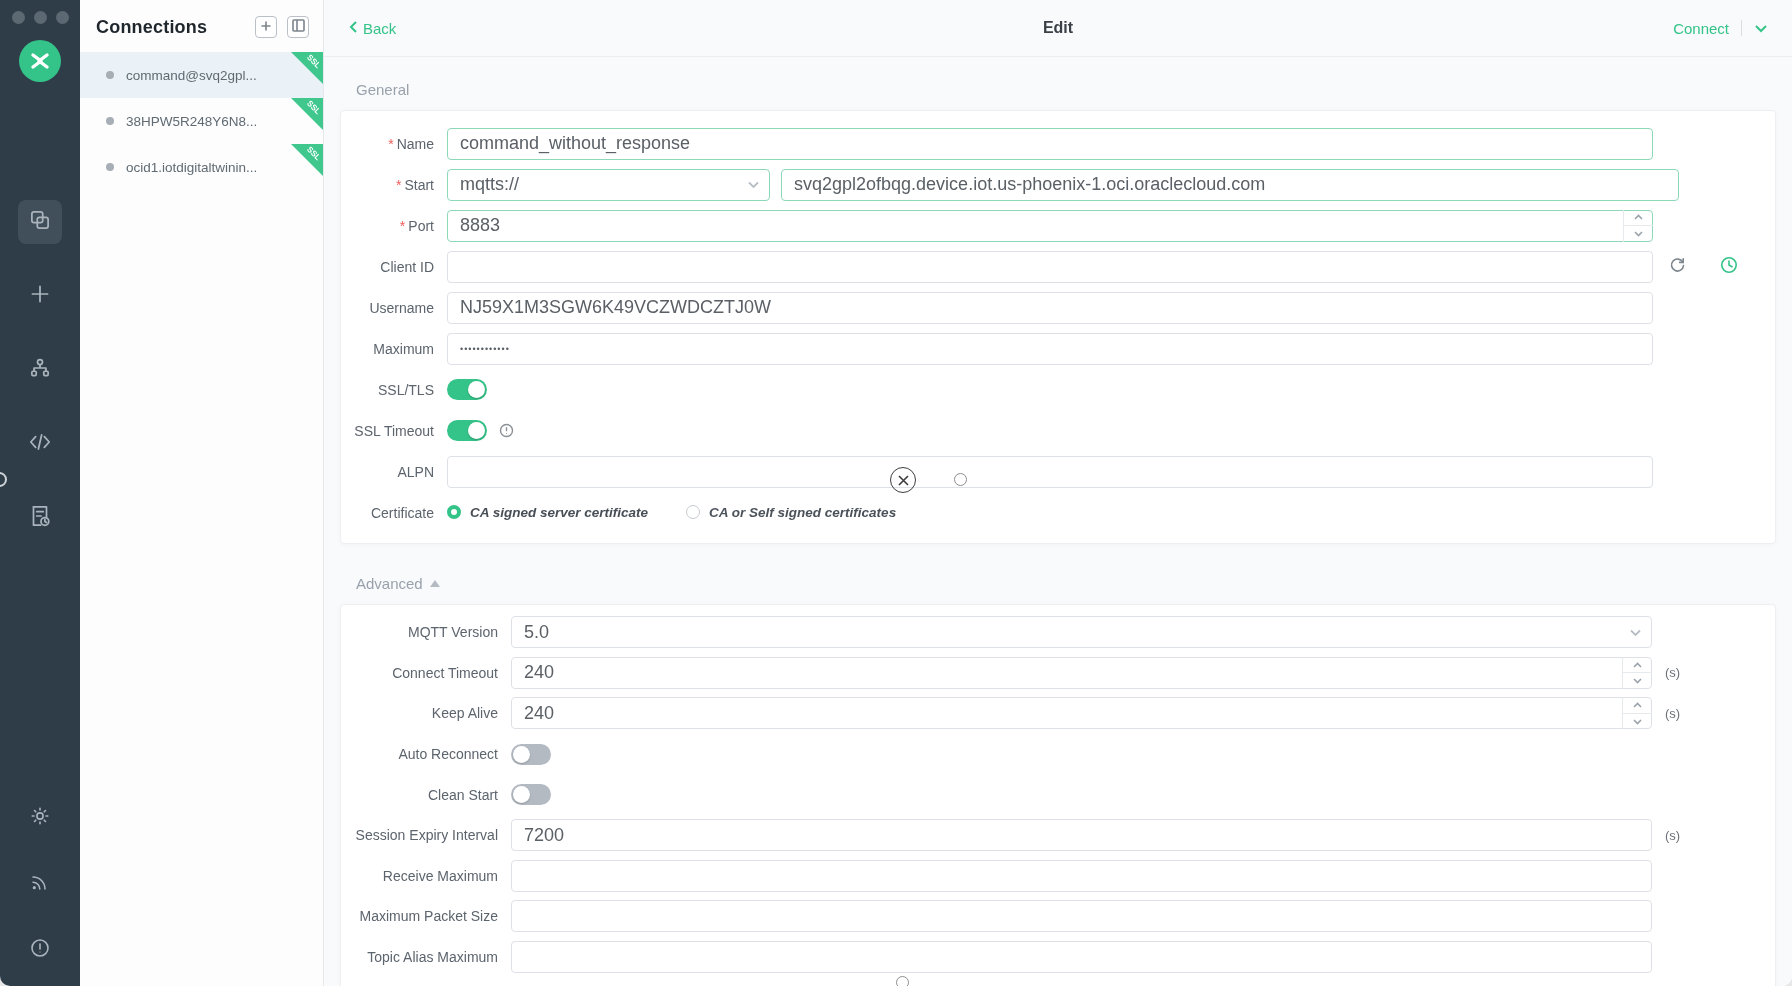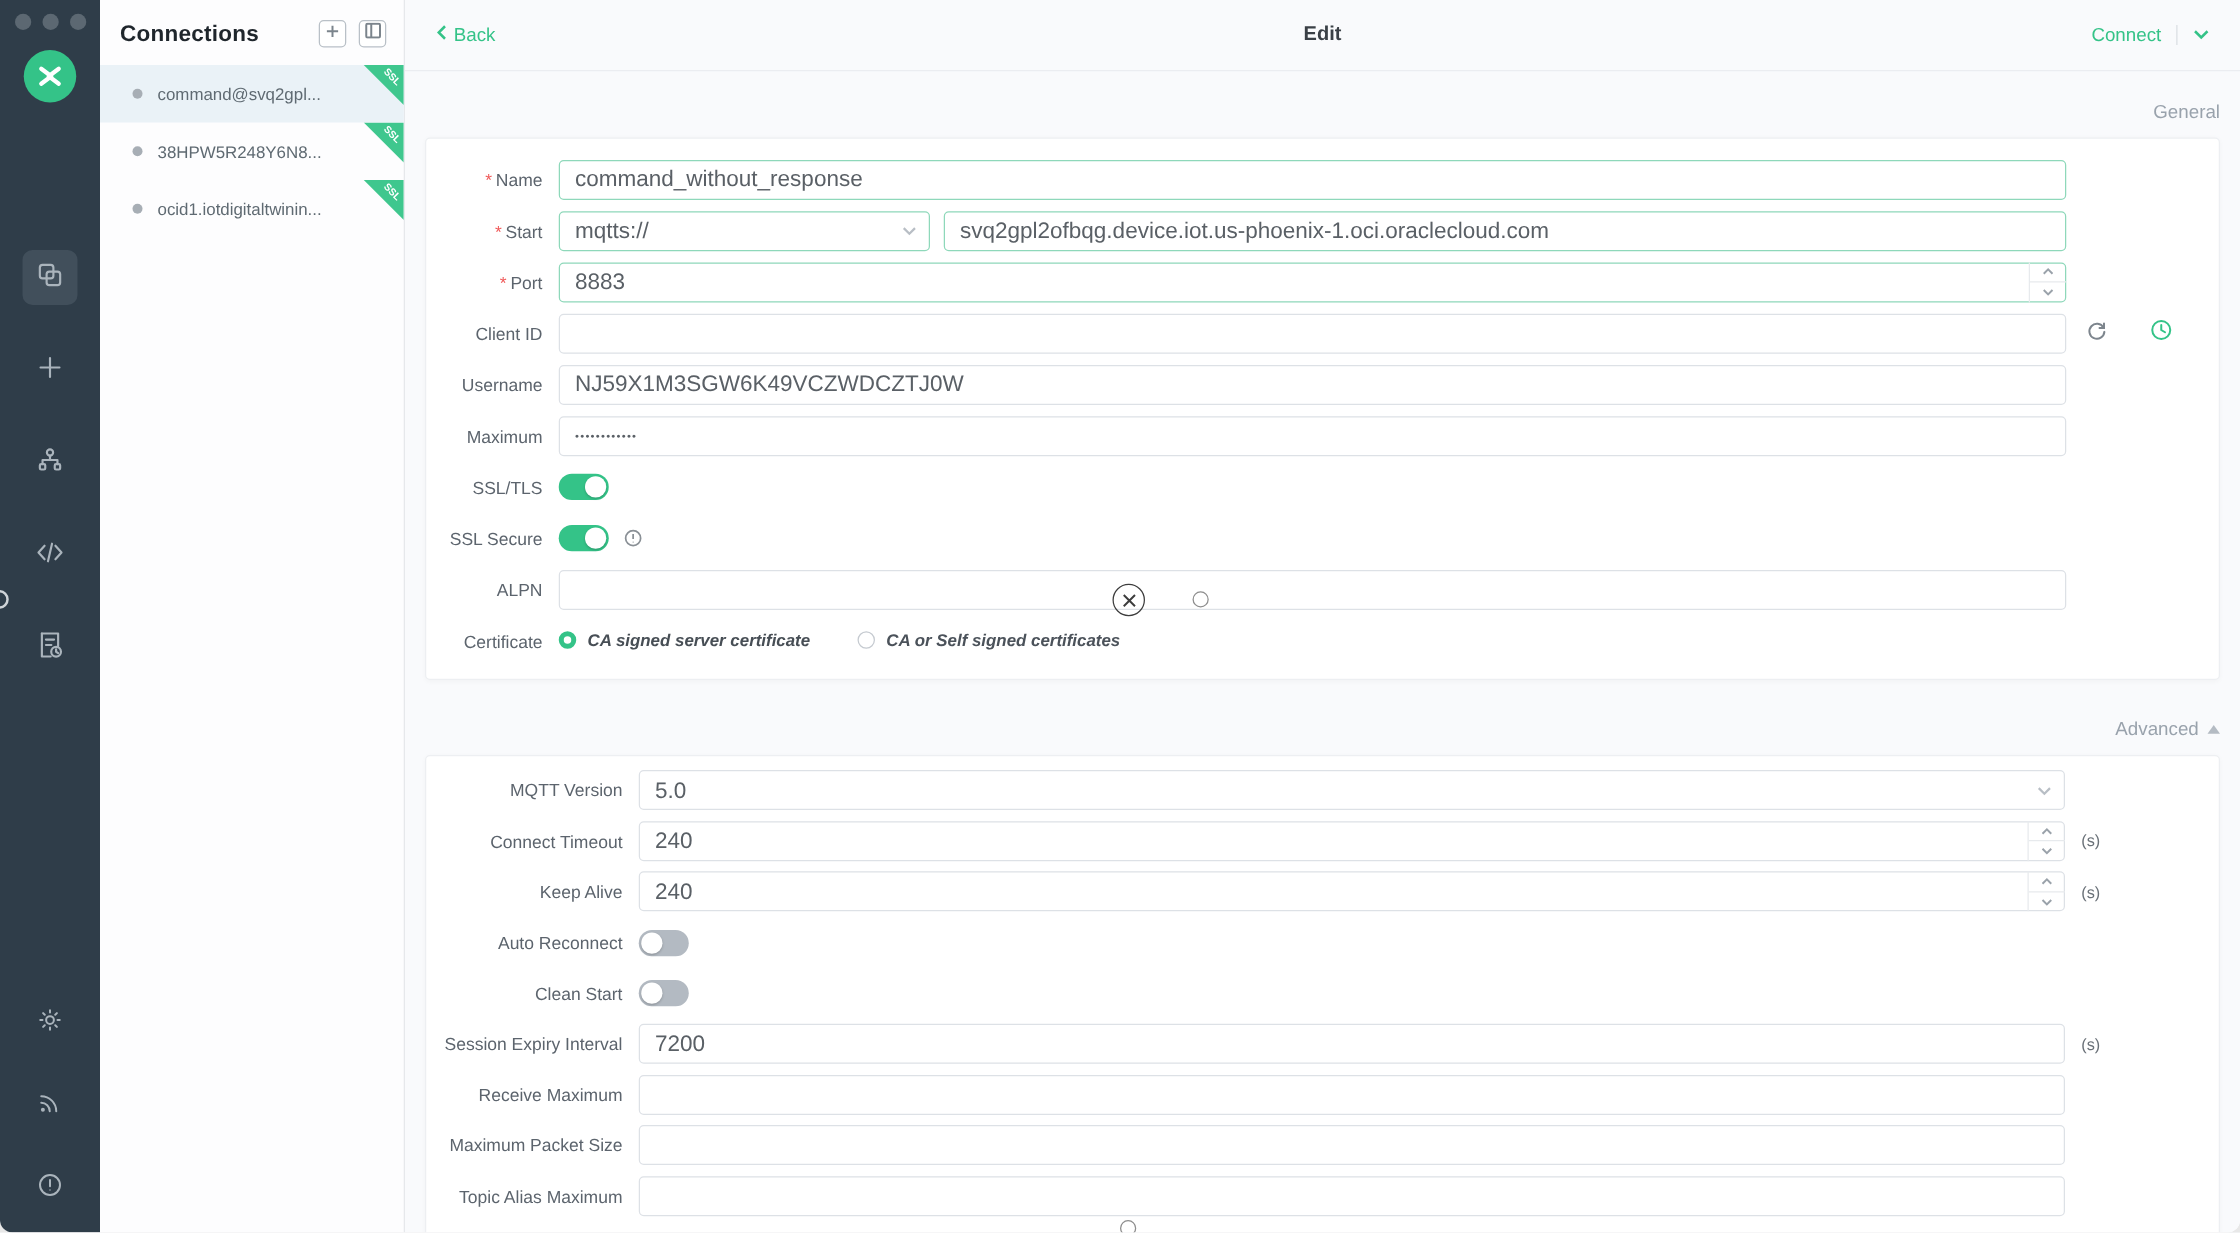--- a/index.html
+++ b/index.html
@@ -51,21 +51,21 @@
   .back{display:flex;align-items:center;gap:4px;color:var(--accent);font-size:15px;cursor:pointer;}
   .back svg{stroke:var(--accent);fill:none;stroke-width:2;}
   .topbar-title{position:absolute;left:0;right:0;text-align:center;font-size:16px;font-weight:600;color:#3a4046;pointer-events:none;}
   .topbar-right{margin-left:auto;display:flex;align-items:center;gap:12px;z-index:2;}
   .connect-label{color:var(--accent);font-size:15px;cursor:pointer;}
   .topbar-div{width:1px;height:16px;background:#dadee2;}
   .chev-down-btn{cursor:pointer;display:flex;align-items:center;}
   .chev-down-btn svg{stroke:var(--accent);fill:none;stroke-width:2;}
 
   .scroll{flex:1;padding:0 16px;overflow:hidden;}
-  .section-title{font-size:15px;color:#99a2ac;font-weight:500;margin:24px 0 12px 16px;display:flex;align-items:center;gap:7px;justify-content:flex-end;}
+  .section-title{font-size:15px;color:#99a2ac;font-weight:500;margin:24px 0 12px 16px;display:flex;align-items:center;gap:7px;}
   .tri-up{width:0;height:0;border-left:5px solid transparent;border-right:5px solid transparent;border-bottom:7px solid #b4bbc3;display:inline-block;cursor:pointer;}
   .card{background:#fff;border:1px solid var(--card-border);border-radius:4px;box-shadow:0 1px 4px rgba(20,30,40,.03);}
   .card.general{padding:12px 0 10px 0;}
   .card.advanced{padding:7px 0 0 0;height:396px;overflow:hidden;}
 
   .frow{height:41px;display:flex;align-items:center;}
   .card.advanced .frow{height:40.6px;}
   .flabel{width:93px;text-align:right;font-size:14px;color:var(--label);flex-shrink:0;white-space:nowrap;}
   .card.advanced .flabel{width:157px;}
   .fctrl{margin-left:13px;display:flex;align-items:center;}
@@ -288,21 +288,21 @@
         <div class="frow">
           <div class="flabel"><span class="req">*</span><span>Name</span></div>
           <div class="fctrl">
               <input class="inp teal w-full" value="command_without_response" style="">
             </div>
         </div>
 
         <div class="frow">
           <div class="flabel"><span class="req">*</span><span>Start</span></div>
           <div class="fctrl">
-            <div class="sel" style="width:297px;">
+            <div class="sel" style="width:323px;">
               <input class="inp teal" readonly="" value="mqtts://" style="">
               <span class="sel-chev">
                 <svg width="13" height="9" viewBox="0 0 13 9">
                     <path d="M2 2.5 L6.5 7 L11 2.5"></path>
                   </svg>
               </span>
             </div>
             <input class="inp teal" style="width: 898px; margin-left: 11px;" value="svq2gpl2ofbqg.device.iot.us-phoenix-1.oci.oraclecloud.com">
           </div>
         </div>
@@ -368,21 +368,21 @@
         <div class="frow">
           <div class="flabel">SSL/TLS</div>
           <div class="fctrl">
             <div class="toggle on">
                 <span class="knob"></span>
               </div>
           </div>
         </div>
 
         <div class="frow">
-          <div class="flabel">SSL Secure</div>
+          <div class="flabel">SSL Timeout</div>
           <div class="fctrl">
             <div class="toggle on">
                 <span class="knob"></span>
               </div>
             <span class="info-ic">
               <svg width="15" height="15" viewBox="0 0 15 15">
                   <circle cx="7.5" cy="7.5" r="6"></circle>
                   <path d="M7.5 4.2 V8.2"></path>
                   <circle cx="7.5" cy="10.6" r="0.5" fill="#8a9096" stroke="none"></circle>
                 </svg>

